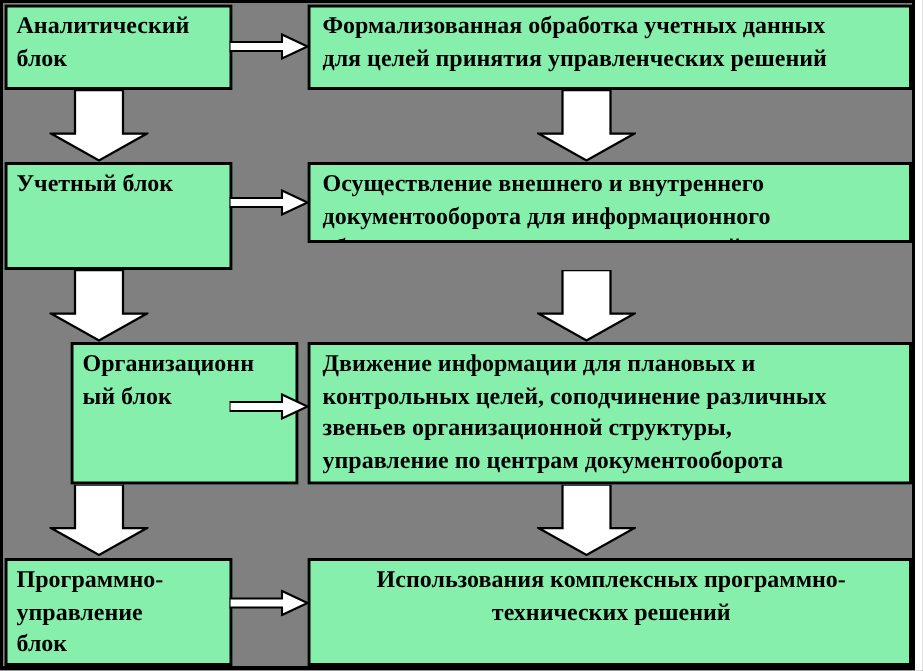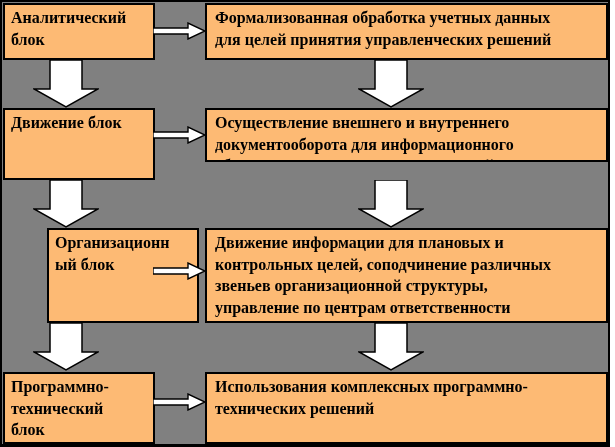--- a/index.html
+++ b/index.html
@@ -17,21 +17,21 @@
     width: 610px; height: 447px;
     box-sizing: border-box;
     border: 2px solid #000000;
     border-bottom-width: 3px;
     background: #808080;
   }
   .box {
     position: absolute;
     box-sizing: border-box;
     border: 2px solid #000000;
-    background: #fdba74;
+    background: #86efac;
     color: #000000;
     font-weight: bold;
     font-size: 16px;
     line-height: 21.5px;
     white-space: pre-line;
     overflow: hidden;
     padding: 2px 6px;
   }
   .lbox { left: 1px; width: 152px; }
   .rbox { left: 203px; width: 403px; padding-left: 8px; }
@@ -48,36 +48,36 @@
 <body>
 
 <div class="stage">
   <div class="diagram">
 
     <div class="box lbox" style="top:1px;height:57px;">Аналитический
 блок</div>
     <div class="box rbox" style="top:1px;height:57px;">Формализованная обработка учетных данных
 для целей принятия управленческих решений</div>
 
-    <div class="box lbox" style="top:106px;height:72px;">Движение блок</div>
+    <div class="box lbox" style="top:106px;height:72px;">Учетный блок</div>
     <div class="box rbox" style="top:106px;height:54px;">Осуществление внешнего и внутреннего
 документооборота для информационного
 обеспечения управленческих решений</div>
 
     <div class="box lbox" style="top:226px;height:95px;margin-left:44px;">Организационн
 ый блок</div>
     <div class="box rbox" style="top:226px;height:95px;">Движение информации для плановых и
 контрольных целей, соподчинение  различных
 звеньев организационной структуры,
-управление по центрам ответственности</div>
+управление по центрам документооборота</div>
 
     <div class="box lbox" style="top:370px;height:72px;">Программно-
-технический
+управление
 блок</div>
-    <div class="box rbox" style="top:370px;height:72px;">Использования комплексных программно-
+    <div class="box rbox" style="top:370px;height:72px;text-align:center;">Использования комплексных программно-
 технических решений</div>
 
     <span class="arrow ra" style="top:20px;">
       <svg width="53" height="18" viewBox="0 0 53 18">
         <polygon points="0,6 35,6 35,1 52,9 35,17 35,12 0,12" fill="#ffffff" stroke="#000000" stroke-width="1.4"></polygon>
       </svg>
     </span>
     <span class="arrow ra" style="top:124px;">
       <svg width="53" height="18" viewBox="0 0 53 18">
         <polygon points="0,6 35,6 35,1 52,9 35,17 35,12 0,12" fill="#ffffff" stroke="#000000" stroke-width="1.4"></polygon>

